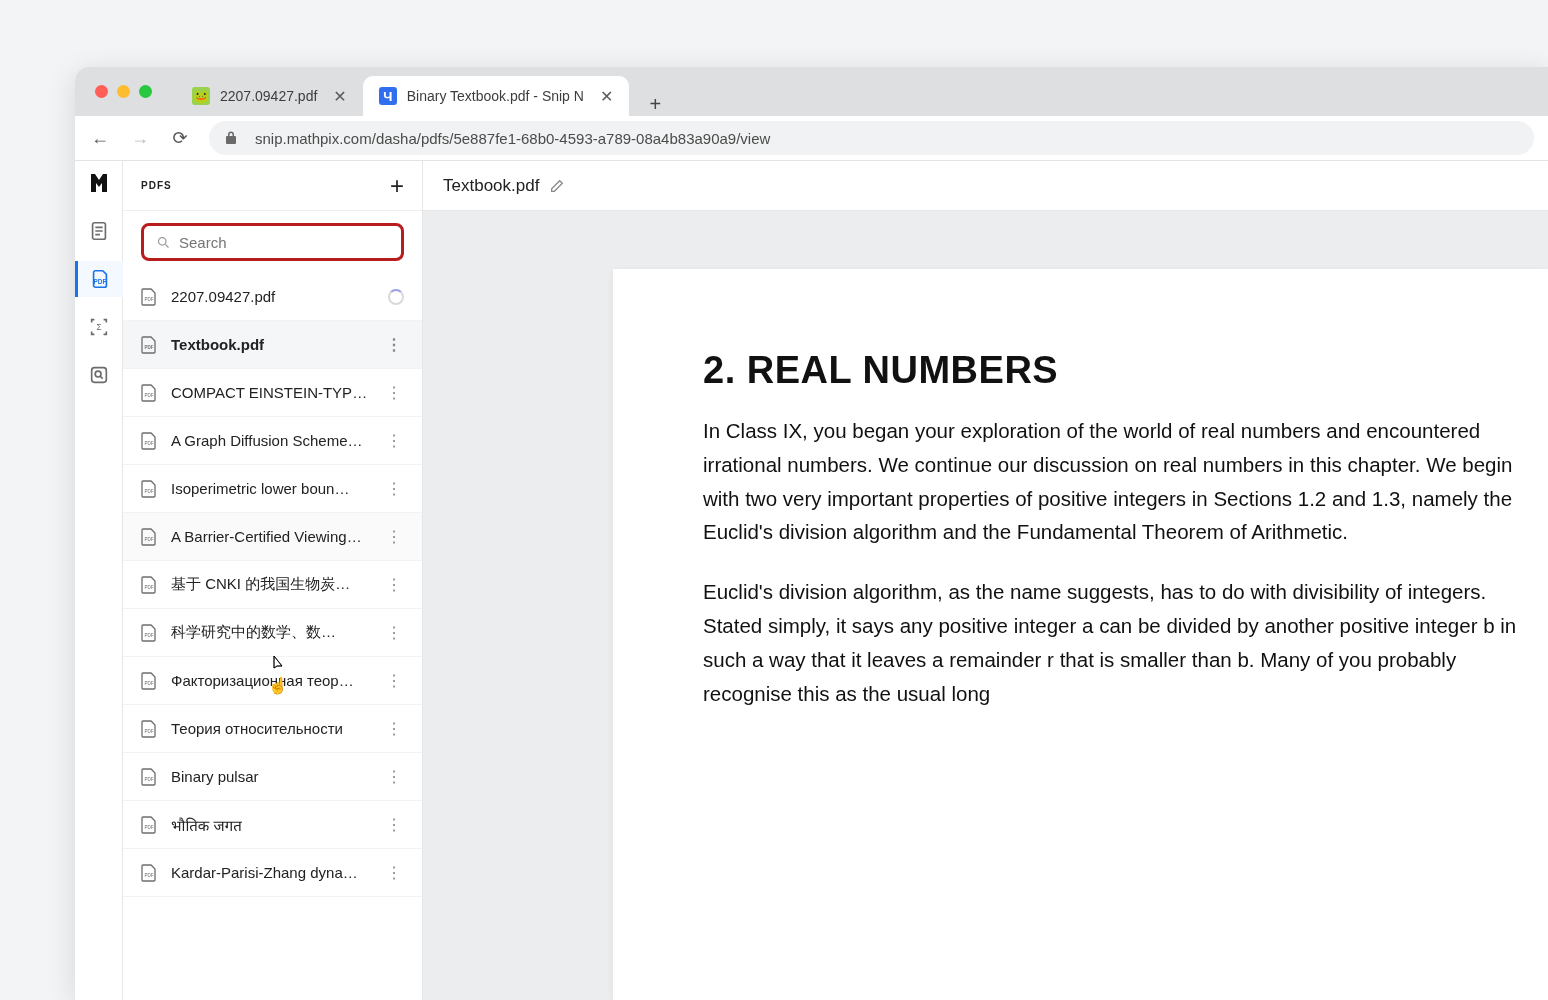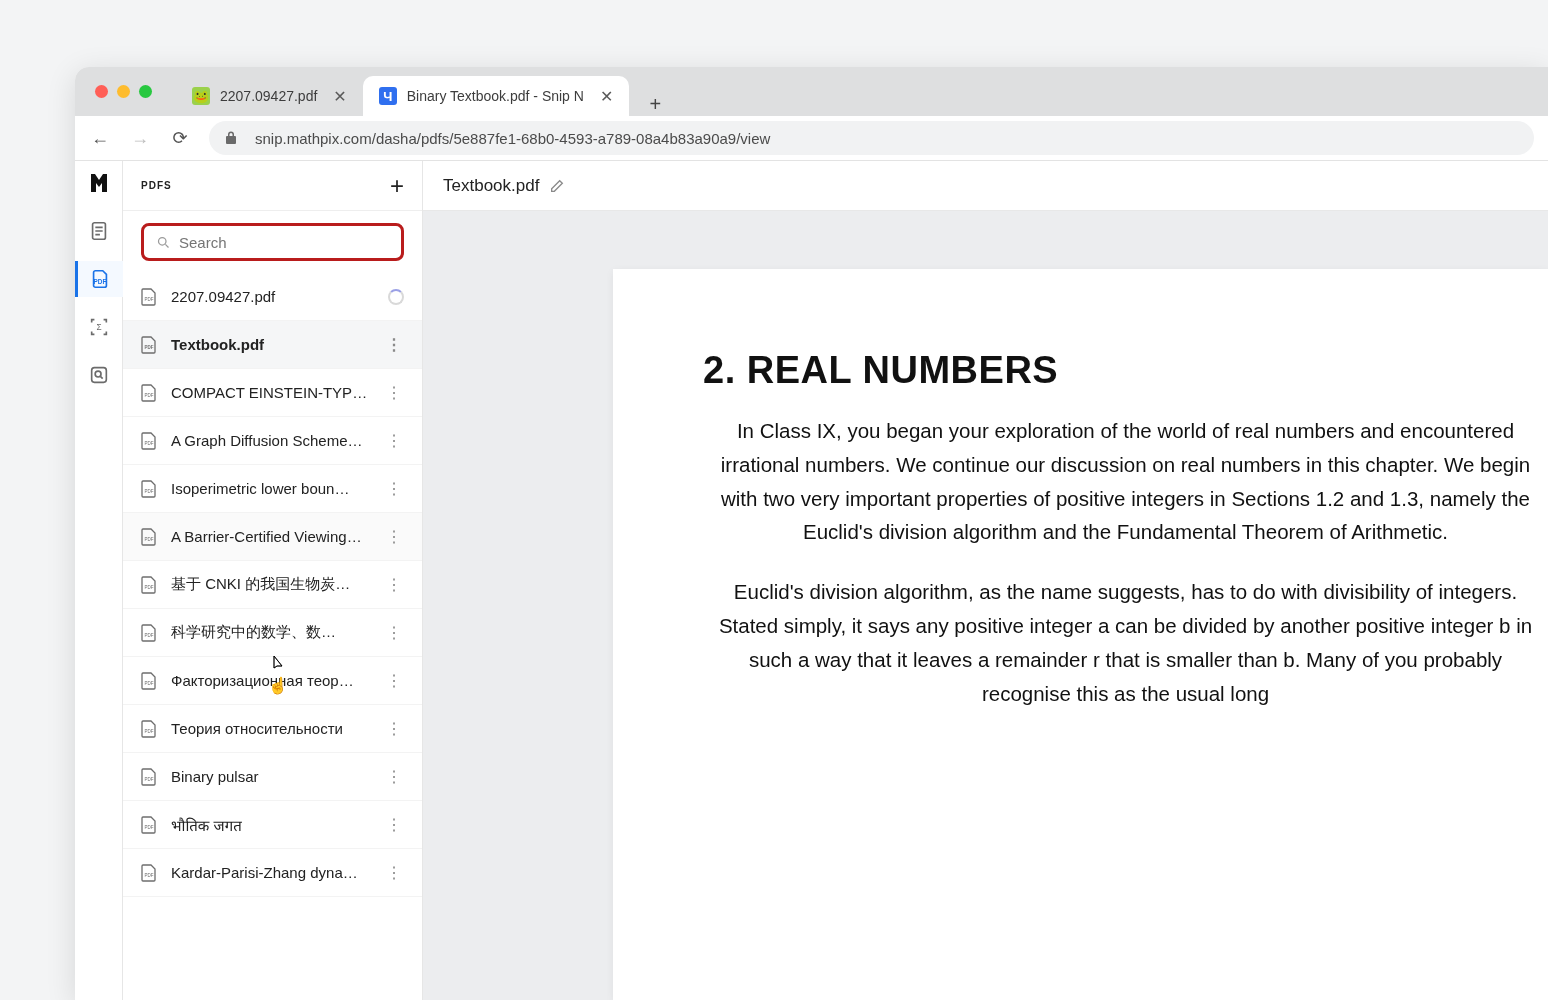--- a/index.html
+++ b/index.html
@@ -111,21 +111,21 @@
   font-size:17px; color:#222;
 }
 .dochdr .renicon { color:#8a8a8a; cursor:pointer; }
 .page {
   position:absolute; top:108px; left:190px; right:0; bottom:0;
   background:#fff; box-shadow:0 2px 8px rgba(0,0,0,0.06);
   padding:80px 0 40px 90px; overflow:hidden;
 }
 .page h1 { font-size:38px; font-weight:900; color:#111; letter-spacing:0.5px; margin-bottom:22px; }
 .page h2 { font-size:28px; font-weight:800; color:#111; margin-bottom:28px; }
-.page p { font-size:20.5px; line-height:1.65; color:#111; margin-bottom:26px; max-width:none;text-align:center; }
+.page p { font-size:20.5px; line-height:1.65; color:#111; margin-bottom:26px; max-width:none; }
 .cursor-ptr {
   position:absolute; left:193px; top:494px; font-size:18px; color:#000; pointer-events:none;
 }
 svg { display:block; }
 </style>
 </head>
 <body>
 
 <div class="window">
 

